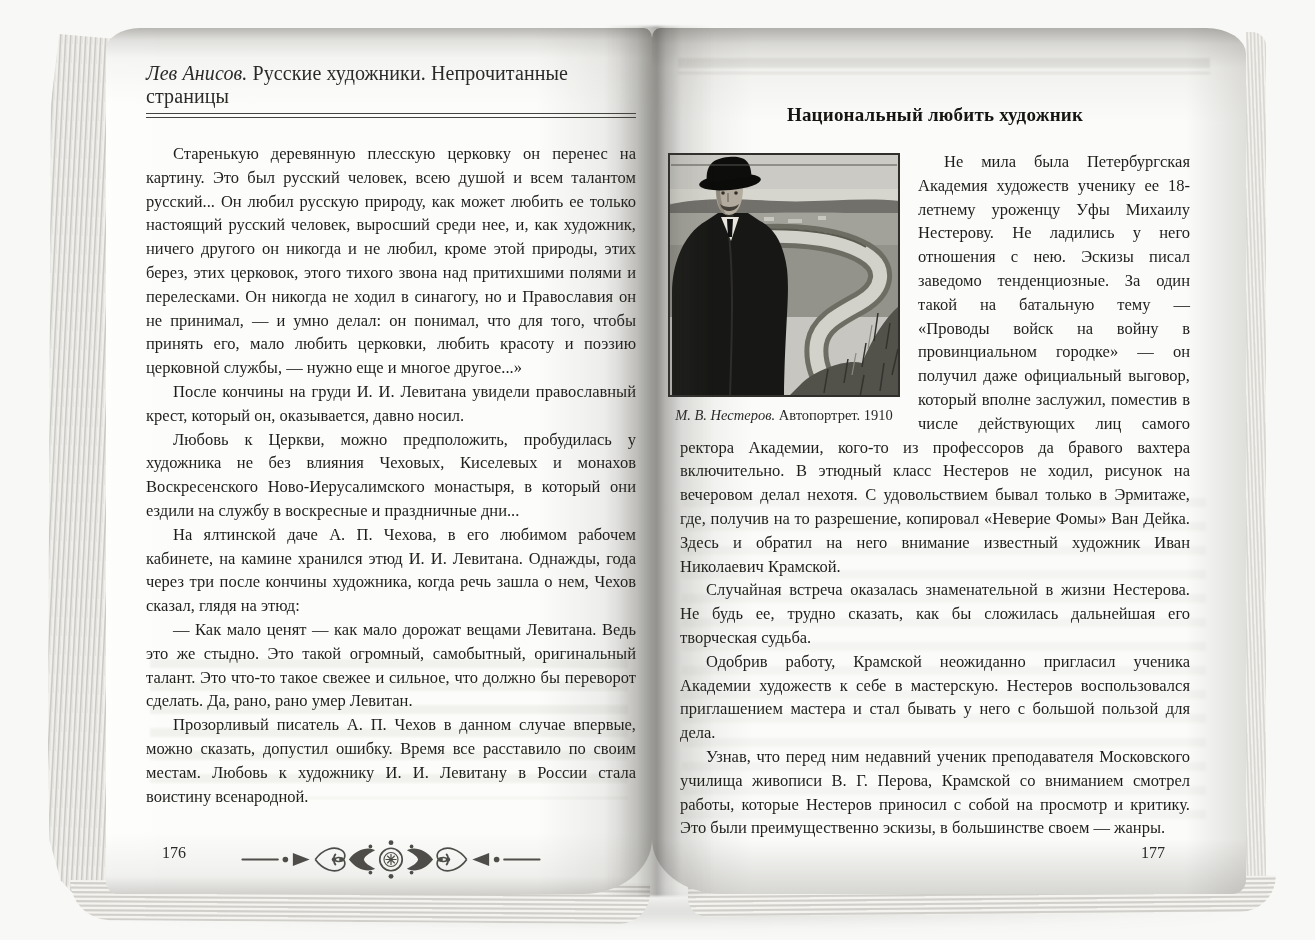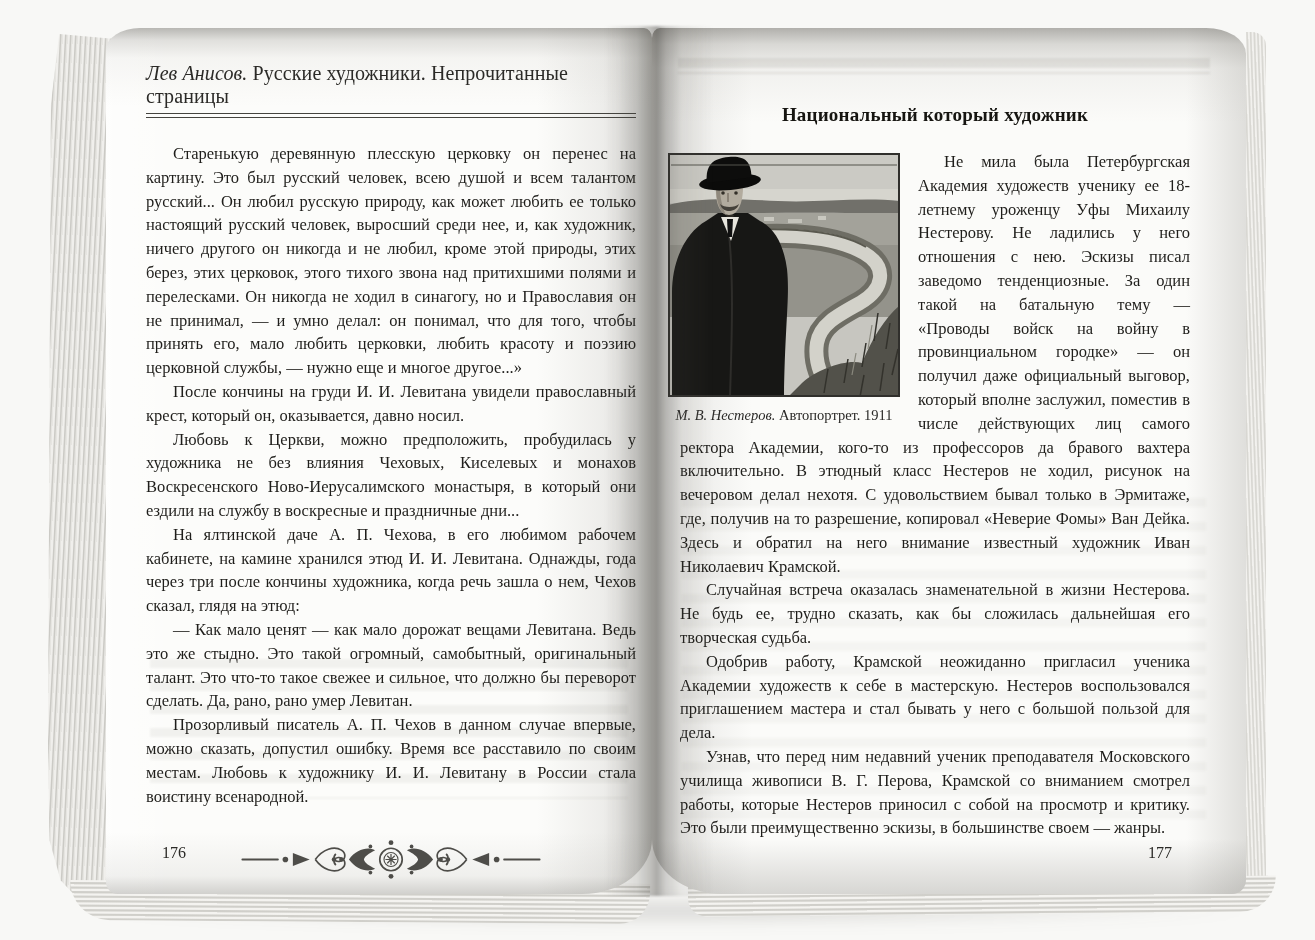--- a/index.html
+++ b/index.html
@@ -56,21 +56,21 @@
   .chapter-title{margin:76px 0 24px;text-align:center;font-size:19px;font-weight:bold;color:#161511;letter-spacing:.2px;}
   .flow{font-size:16.5px;line-height:23.8px;text-align:justify;}
   .flow p{margin:0;text-indent:26px;}
   figure.portrait{float:left;width:232px;margin:3px 18px 4px -12px;padding:0;}
   figure.portrait svg{display:block;}
   figcaption{margin-top:7px;font-size:14.5px;text-align:center;color:#2a2927;}
   figcaption .it{font-style:italic;}
   .ornament-wrap{margin-top:30px;text-align:center;}
   .pgnum{position:absolute;bottom:32px;font-size:16px;color:#2a2926;margin-top:37px;}
   .pgnum-left{left:56px;}
-  .pgnum-right{right:74px;text-align:center;}
+  .pgnum-right{right:81px;text-align:center;}
   
   .ghost{position:absolute;pointer-events:none;filter:blur(1px);}
   .ghost-left{left:44px;right:24px;bottom:95px;height:140px;
     background:repeating-linear-gradient(to bottom,rgba(100,98,88,.07) 0 9px,rgba(0,0,0,0) 9px 23px);}
   .ghost-right-top{left:26px;right:36px;top:30px;height:26px;
     background:linear-gradient(to bottom,rgba(100,98,88,.11) 0 10px,rgba(0,0,0,0) 10px 14px,
       rgba(100,98,88,.13) 14px 16px,rgba(0,0,0,0) 16px);}
   .ghost-right-mid{left:30px;right:40px;top:470px;height:330px;
     background:repeating-linear-gradient(to bottom,rgba(100,98,88,.045) 0 9px,rgba(0,0,0,0) 9px 24px);}
 </style>
@@ -134,21 +134,21 @@
           </svg>
         </div>
       </div>
       <div class="pgnum pgnum-left">176</div>
     </div>
 
     <div class="page page-right">
       <div class="ghost ghost-right-top"></div>
       <div class="ghost ghost-right-mid"></div>
       <div class="inner inner-right">
-        <div class="chapter-title">Национальный который художник</div>
+        <div class="chapter-title">Национальный любить художник</div>
         <div class="flow">
           <figure class="portrait">
             <svg viewBox="0 0 232 244" width="232" height="244" xmlns="http://www.w3.org/2000/svg">
               <rect x="0" y="0" width="232" height="244" fill="#c7c6c0"></rect>
               <rect y="0" width="232" height="50" fill="#cbcac4"></rect>
               <rect y="36" width="232" height="14" fill="#d6d5ce"></rect>
               <path d="M0,52 C30,44 70,46 110,48 C150,50 190,44 232,48 L232,62 C170,58 80,60 0,62 Z" fill="#71706a"></path>
               <rect y="60" width="232" height="34" fill="#a3a29a"></rect>
               <rect x="96" y="64" width="10" height="4" fill="#c9c8c0"></rect>
               <rect x="120" y="66" width="14" height="4" fill="#c4c3bb"></rect>
@@ -181,21 +181,21 @@
               <line x1="60" y1="40" x2="60" y2="49" stroke="#7c7568" stroke-width="1.5"></line>
               <path d="M52,51 C56,55 67,55 71,51 C69,57 64,58 61,58 C58,58 54,57 52,51 Z" fill="#45413a"></path>
               <path d="M58,62 L66,62 L62,76 Z" fill="#2e2b25"></path>
               <ellipse cx="62" cy="29" rx="31" ry="8" fill="#0b0b0a" transform="rotate(-5 62 29)"></ellipse>
               <path d="M38,28 C38,10 46,4 62,4 C78,4 84,10 83,26 Z" fill="#0d0d0c" transform="rotate(-5 62 20)"></path>
               <polygon points="53,64 71,64 63,88" fill="#e7e5dd"></polygon>
               <polygon points="59,66 65,66 64,84 60,84" fill="#101010"></polygon>
               <rect x="1" y="1" width="230" height="242" fill="none" stroke="#302f2c" stroke-width="2"></rect>
               <line x1="3" y1="12" x2="229" y2="12" stroke="#55544c" stroke-width="1"></line>
             </svg>
-            <figcaption><span class="it">М. В. Нестеров.</span> <span>Автопортрет. 1911</span></figcaption>
+            <figcaption><span class="it">М. В. Нестеров.</span> <span>Автопортрет. 1910</span></figcaption>
           </figure>
           <p>Не мила была Петербургская Академия художеств ученику ее 18-летнему уроженцу Уфы Михаилу Нестерову. Не ладились у него отношения с нею. Эскизы писал заведомо тенденциозные. За один такой на батальную тему — «Проводы войск на войну в провинциальном городке» — он получил даже официальный выговор, который вполне заслужил, поместив в числе действующих лиц самого ректора Академии, кого-то из профессоров да бравого вахтера включительно. В этюдный класс Нестеров не ходил, рисунок на вечеровом делал нехотя. С удовольствием бывал только в Эрмитаже, где, получив на то разрешение, копировал «Неверие Фомы» Ван Дейка. Здесь и обратил на него внимание известный художник Иван Николаевич Крамской.</p>
           <p>Случайная встреча оказалась знаменательной в жизни Нестерова. Не будь ее, трудно сказать, как бы сложилась дальнейшая его творческая судьба.</p>
           <p>Одобрив работу, Крамской неожиданно пригласил ученика Академии художеств к себе в мастерскую. Нестеров воспользовался приглашением мастера и стал бывать у него с большой пользой для дела.</p>
           <p>Узнав, что перед ним недавний ученик преподавателя Московского училища живописи В. Г. Перова,  Крамской со вниманием смотрел работы, которые Нестеров приносил с собой на просмотр и критику. Это были преимущественно эскизы, в большинстве своем — жанры.</p>
         </div>
       </div>
       <div class="pgnum pgnum-right">177</div>
     </div>
 

